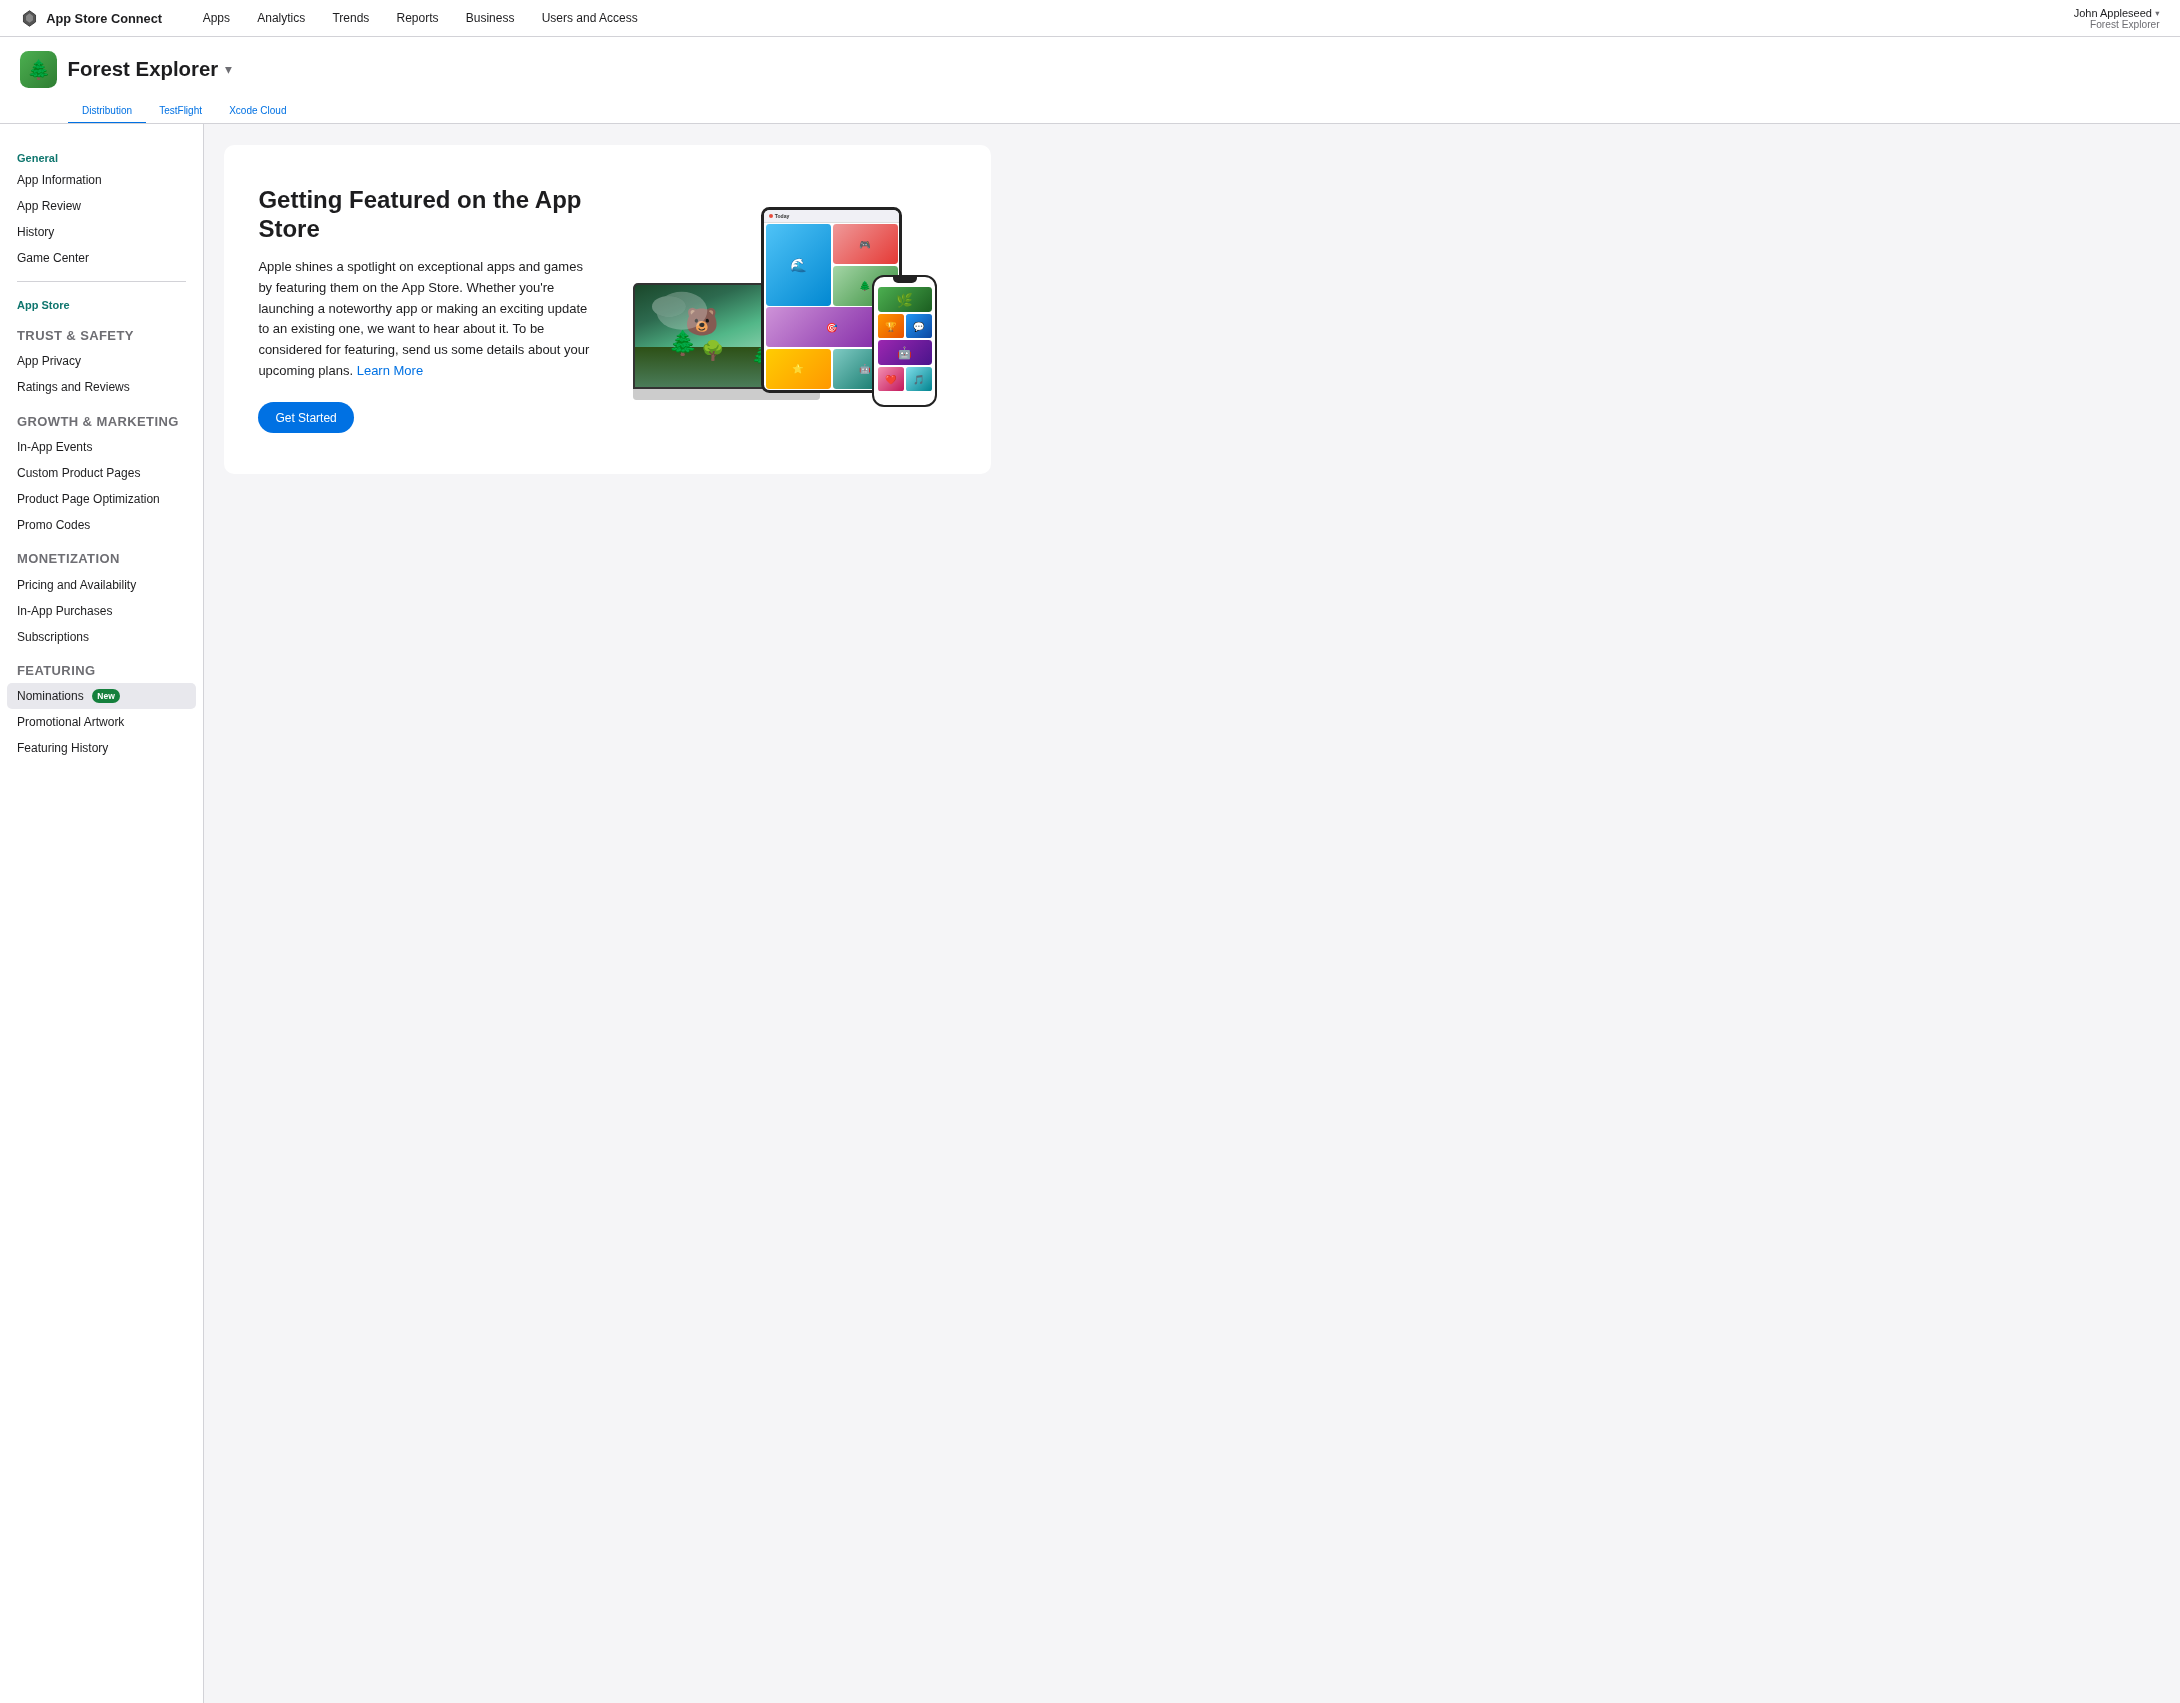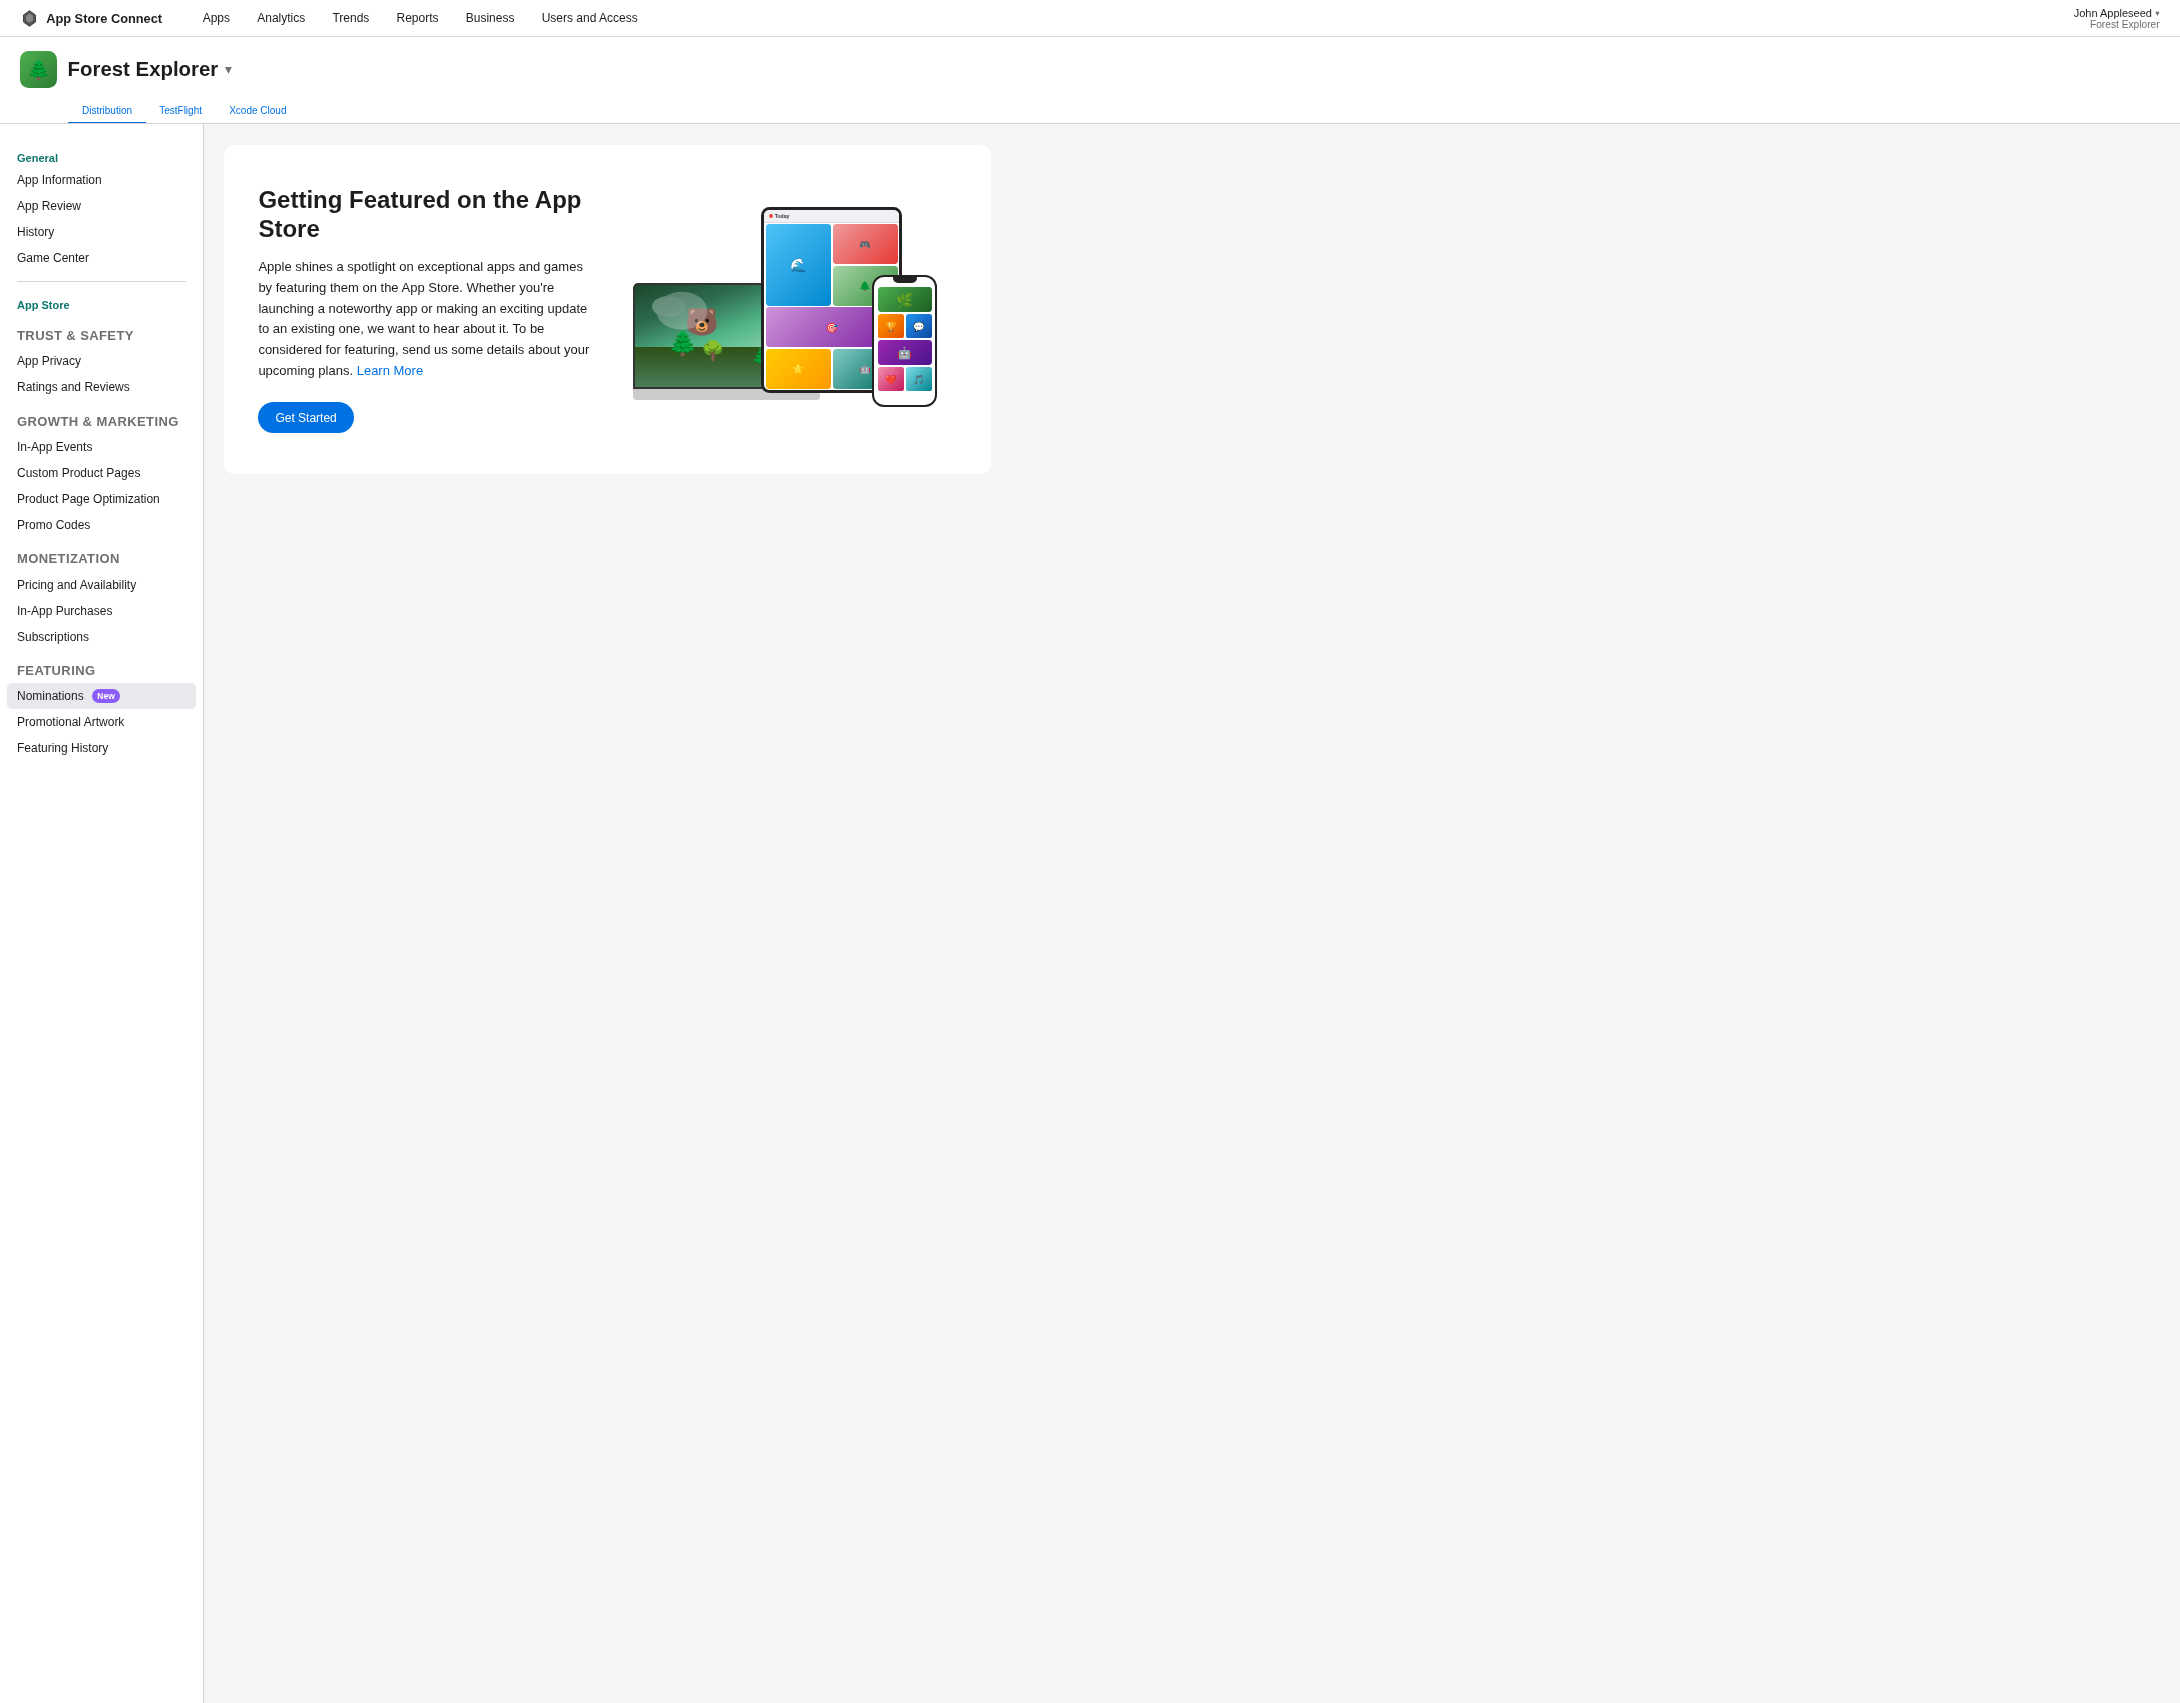--- a/index.html
+++ b/index.html
@@ -166,21 +166,21 @@
       border-radius: 5.1px;
       margin: 0 6.8px;
       padding: 6px 10.2px;
     }
     .sidebar-divider {
       border: none;
       border-top: 0.9px solid #d2d2d7;
       margin: 10.2px 17px;
     }
     .badge-new {
-      background: #8b5cf6;
+      background: #15803d;
       color: #fff;
       font-size: 8.5px;
       font-weight: 600;
       padding: 1.7px 5.1px;
       border-radius: 8.5px;
       margin-left: 3.4px;
     }
 
     
     .content-area {

